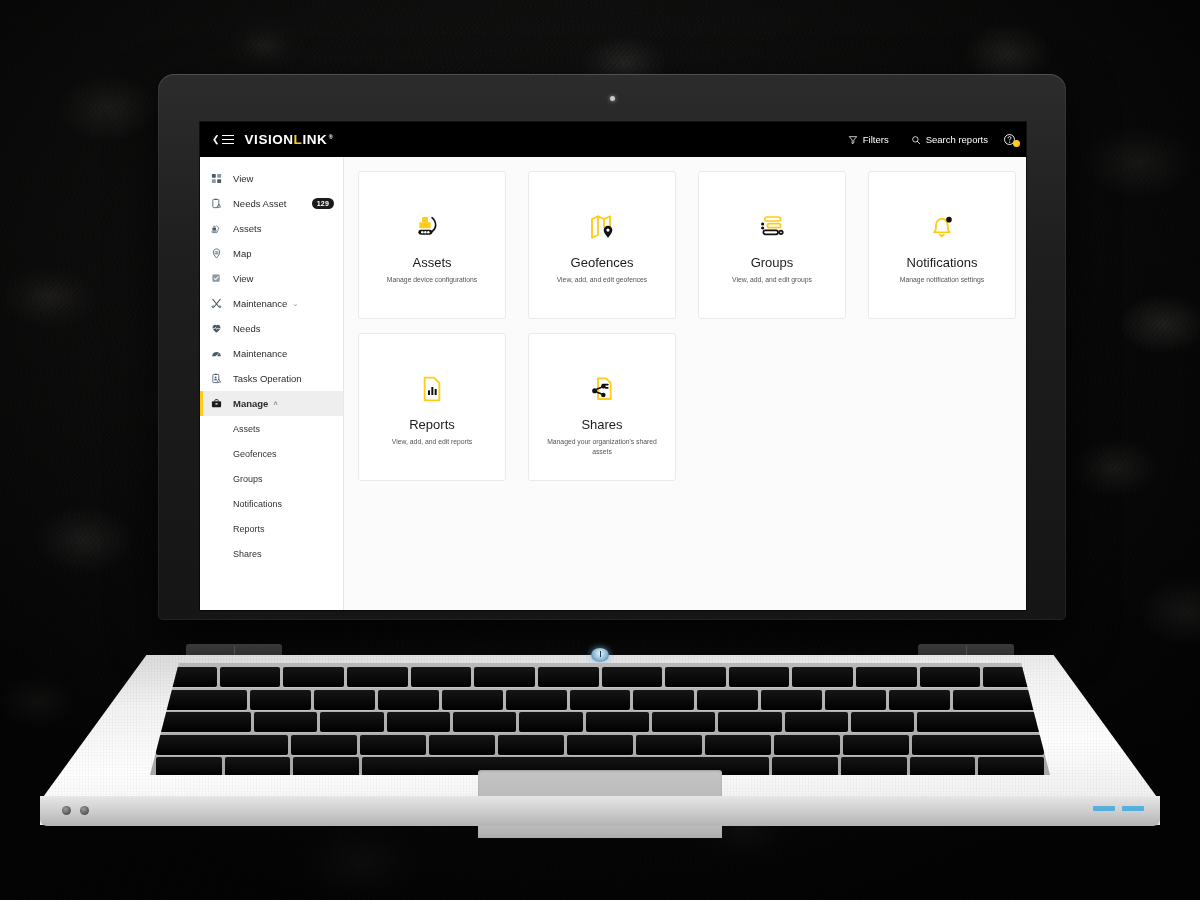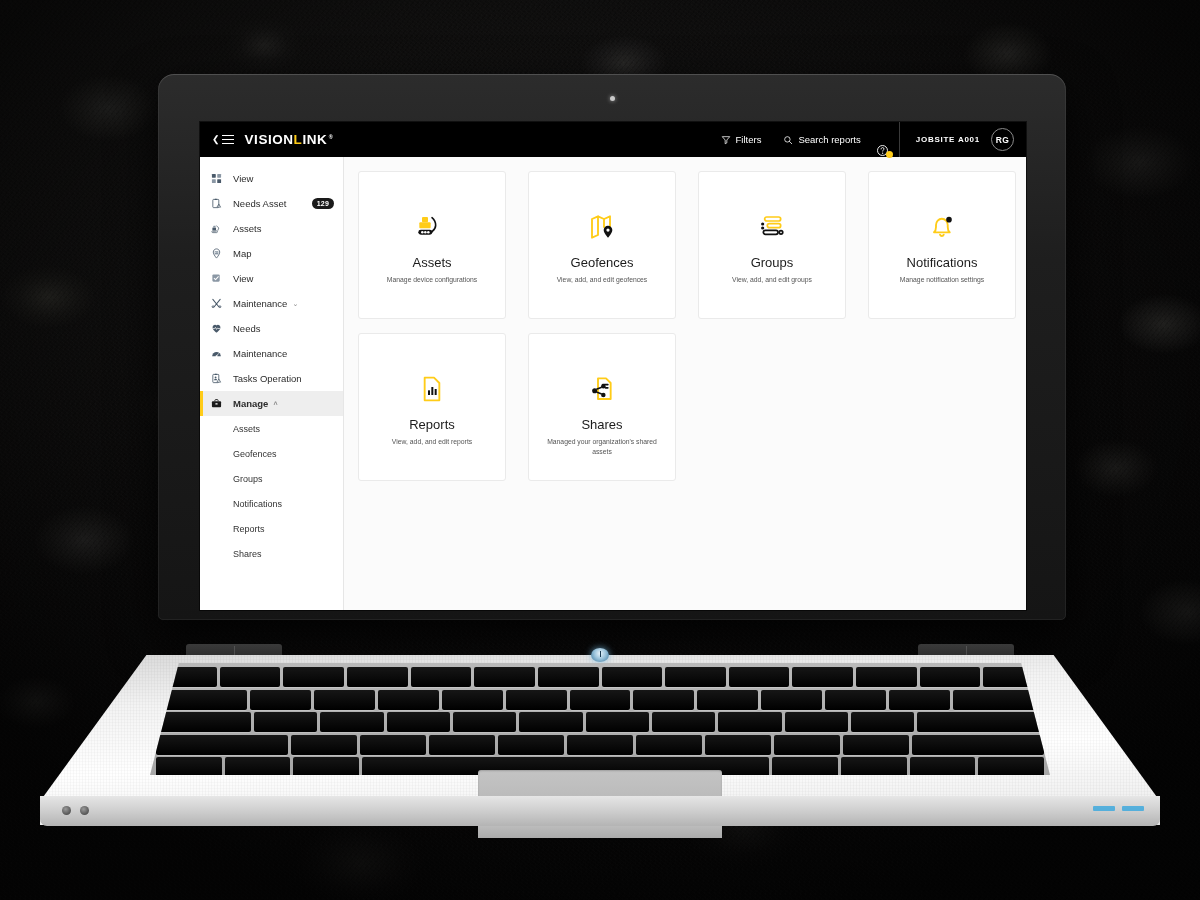--- a/index.html
+++ b/index.html
@@ -218,21 +218,21 @@
     font-size: 13.5px;
     font-weight: 700;
     letter-spacing: .55px;
     color: #ffffff;
     display: flex; align-items: baseline;
     font-family: "Liberation Sans", sans-serif;
   }
   #logo .hl { color: #ffcc18; }
   #logo .reg { font-size: 5.5px; margin-left: 1.5px; position: relative; top: -5px; }
 
-  #topbar-right { margin-left: auto; display: flex; align-items: flex-end; height: 100%; }
+  #topbar-right { margin-left: auto; display: flex; align-items: center; height: 100%; }
   .tb-btn {
     display: flex; align-items: center; gap: 5px;
     color: #fff; font-size: 9.5px;
     padding: 0 11px; cursor: pointer; height: 100%;
   }
   .tb-btn svg { display: block; }
 
   #help-wrap { position: relative; padding: 0 10px 0 4px; display: flex; align-items: center; cursor: pointer; }
   #help-dot {
     position: absolute; right: 6px; top: 7px;
@@ -396,24 +396,20 @@
 
             <div id="help-wrap">
               <svg width="13" height="13" viewBox="0 0 24 24">
                 <circle cx="12" cy="12" r="9.2" fill="none" stroke="#fff" stroke-width="1.7"></circle>
                 <path d="M9.4 9.2c0-1.5 1.2-2.6 2.7-2.6s2.6 1 2.6 2.4c0 2-2.4 2.2-2.4 4.1" fill="none" stroke="#fff" stroke-width="1.7" stroke-linecap="round"></path>
                 <circle cx="12.2" cy="17" r="1.2" fill="#fff"></circle>
               </svg>
               <span id="help-dot"></span>
             </div>
 
-            <div id="jobsite-sec">
-              <span id="jobsite-label">JOBSITE A001</span>
-              <span id="avatar">RG</span>
-            </div>
 
           </div>
         </div>
 
         <div id="body">
 
           <div id="sidebar">
 
             <div class="nav-item">
               <span class="ico">

